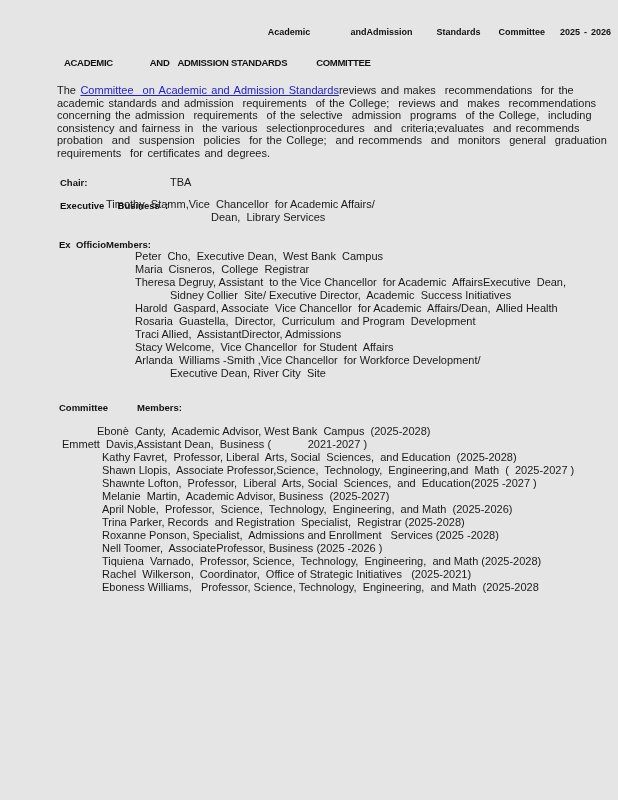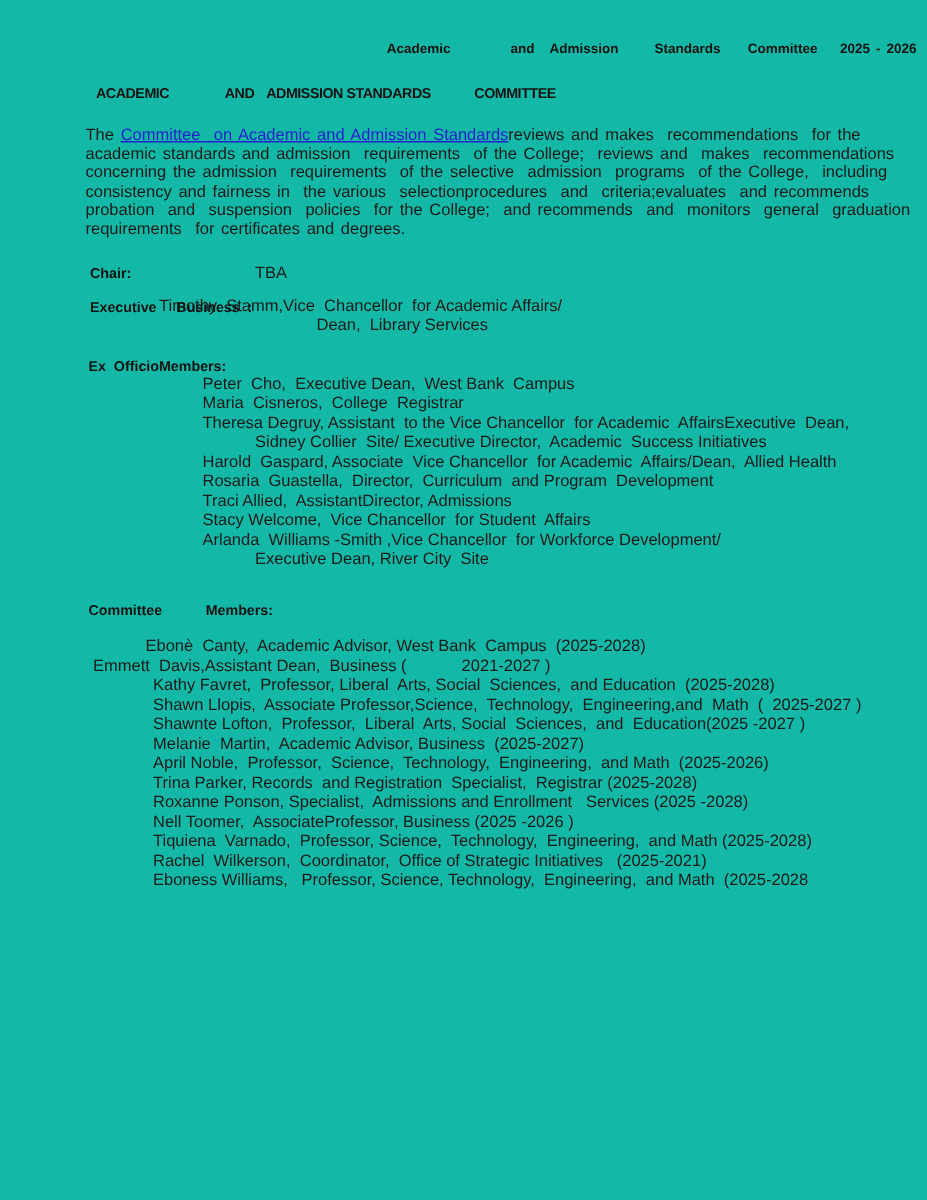--- a/index.html
+++ b/index.html
@@ -1,23 +1,23 @@
 <!DOCTYPE html>
 <html style="--link-color: #2222cc;"><head>
 <meta charset="utf-8">
 <style>
   html,body{margin:0;padding:0;background:#ffffff;}
-  .page{position:relative;width:618px;height:800px;background:#14b8a6;
+  .page{position:relative;width:618px;height:800px;background:#e5e5e5;
         font-family:"Liberation Sans","DejaVu Sans",sans-serif;color:#1a1a1a;overflow:hidden;}
 
   
   .hdr{position:absolute;top:27px;right:7px;display:flex;align-items:baseline;
        font-weight:700;font-size:9px;white-space:pre;color:#111;}
   .hdr .w:nth-child(2){margin-left:40px}
-  .hdr .w:nth-child(3){margin-left:10px}
+  .hdr .w:nth-child(3){margin-left:0}
   .hdr .w:nth-child(4){margin-left:24px}
   .hdr .w:nth-child(5){margin-left:18px}
   .hdr .w:nth-child(6){margin-left:15px}
   .hdr .w:nth-child(7){margin-left:4px}
   .hdr .w:nth-child(8){margin-left:4px}
 
   
   .title{position:absolute;top:57px;left:64px;display:flex;font-weight:700;
          font-size:9.5px;letter-spacing:-0.3px;white-space:pre;color:#111;}
   .title .w:nth-child(2){margin-left:37px}

